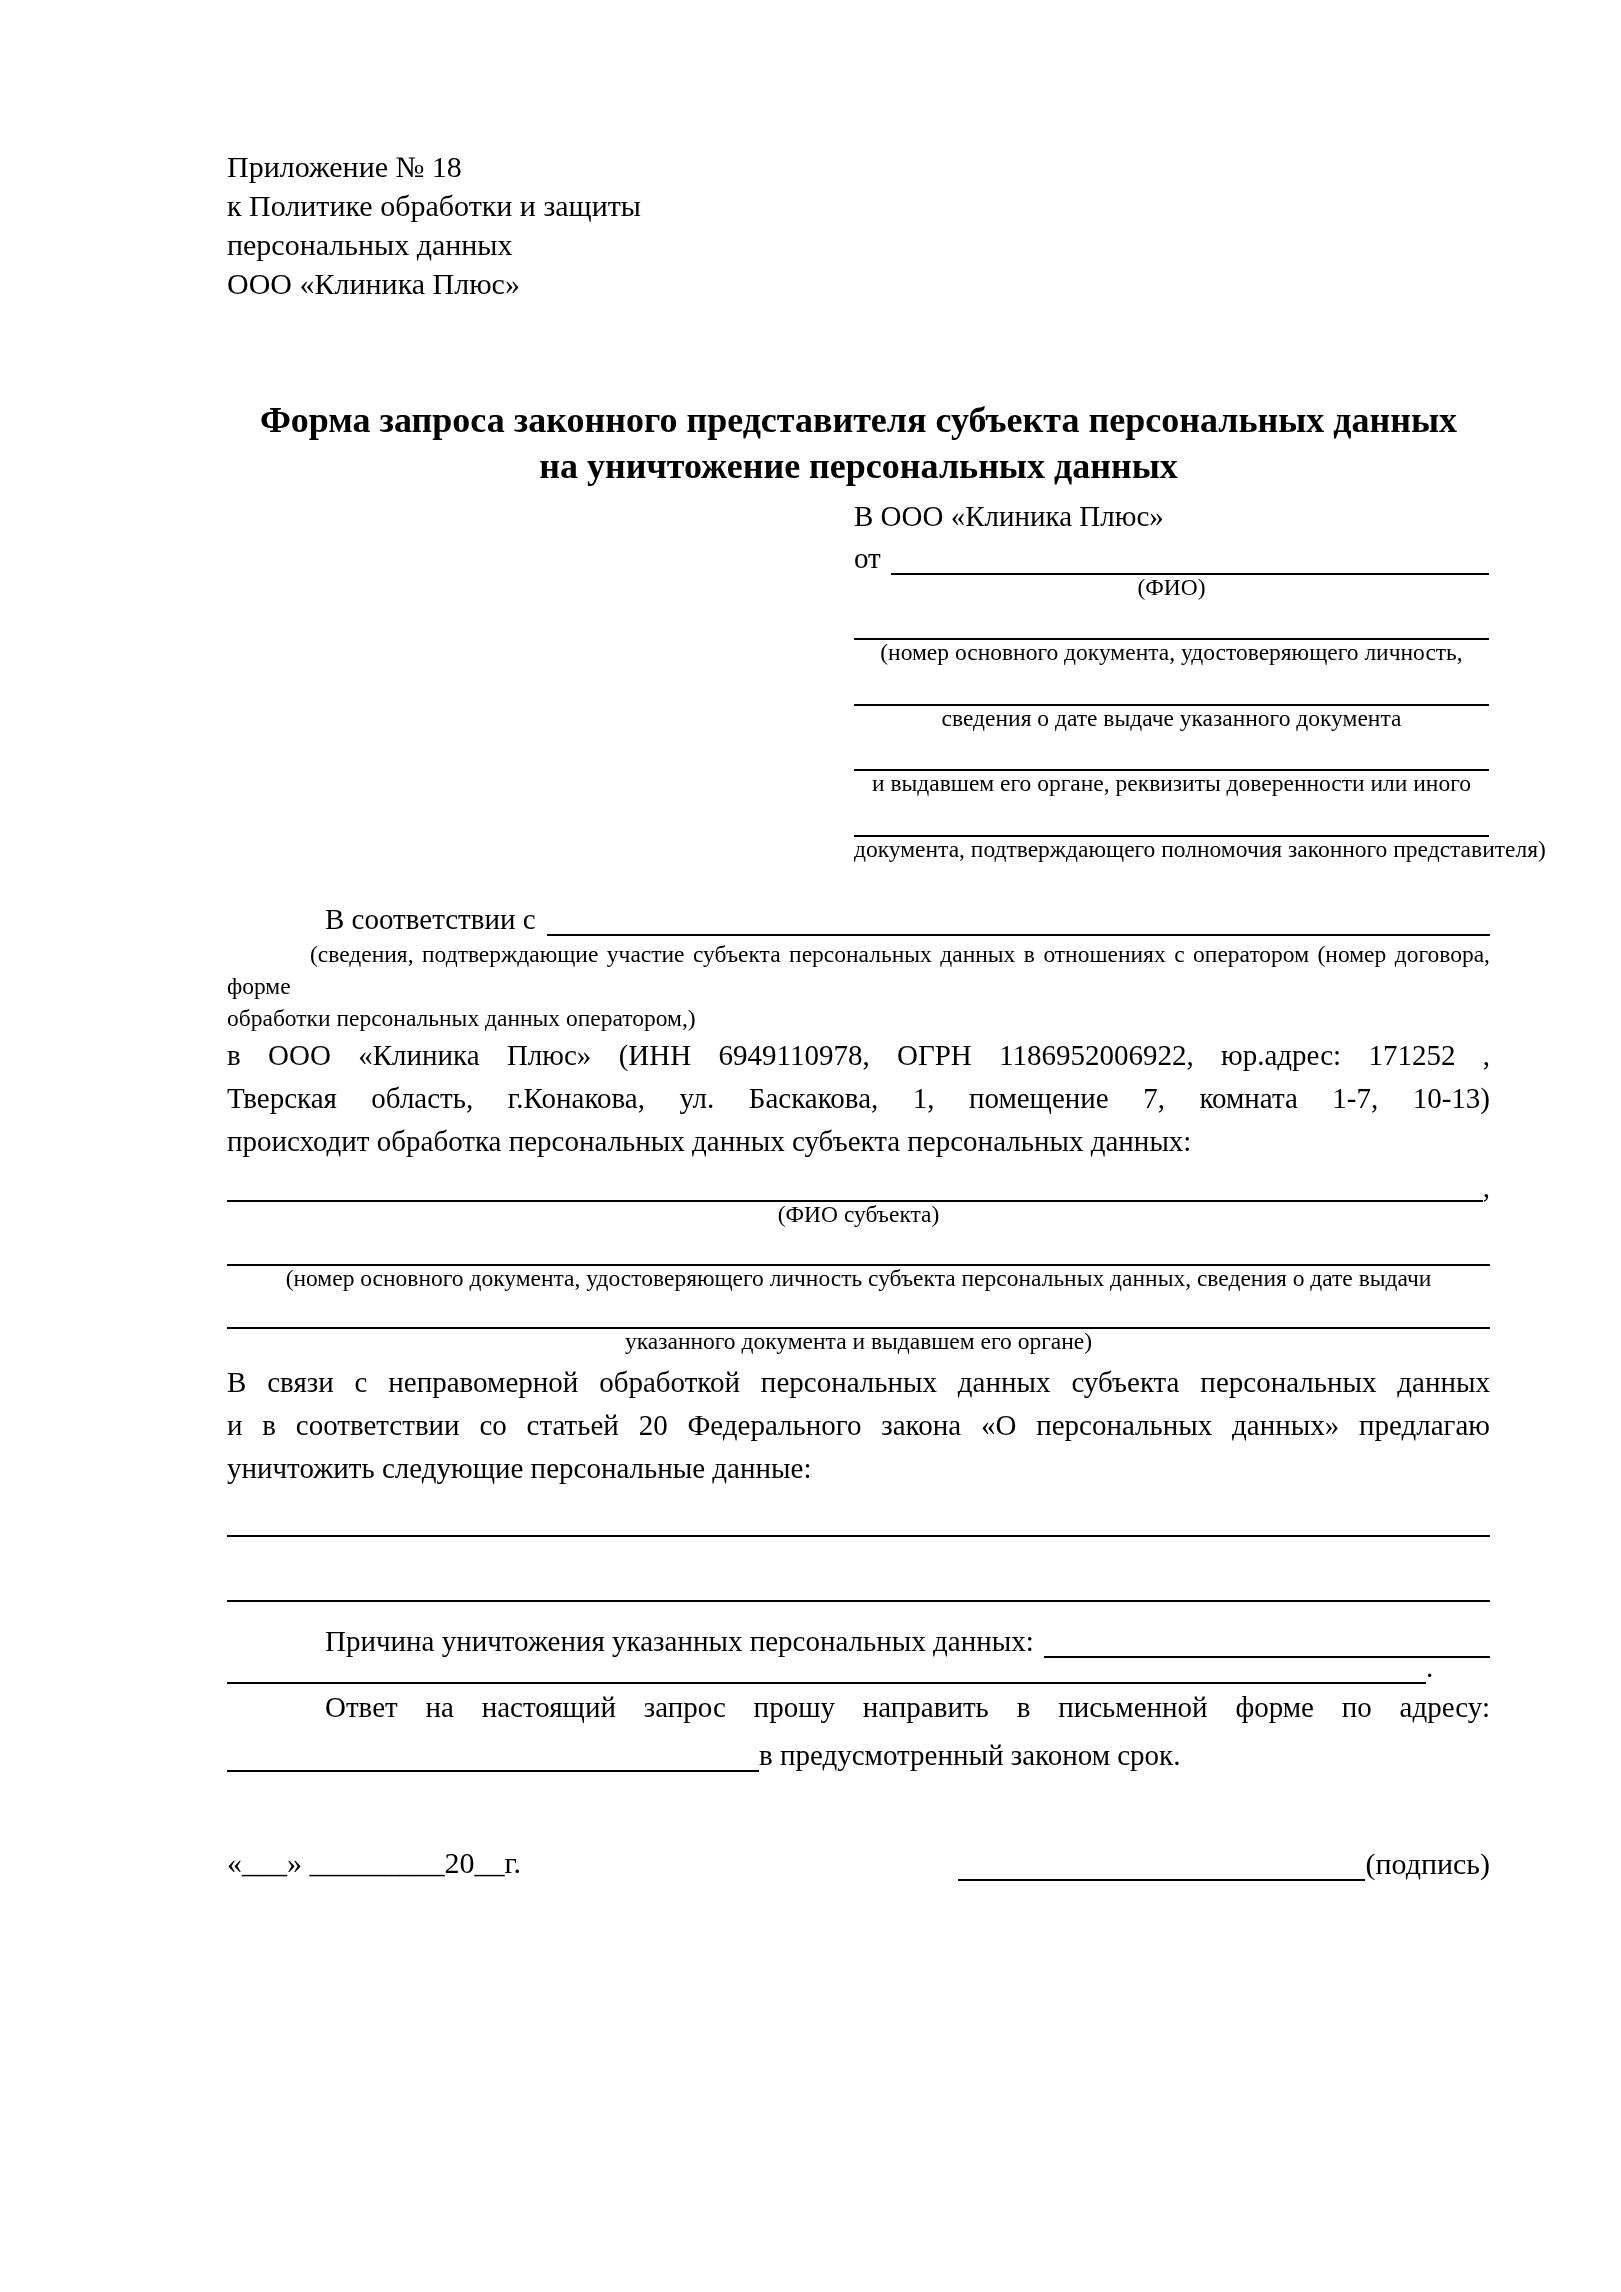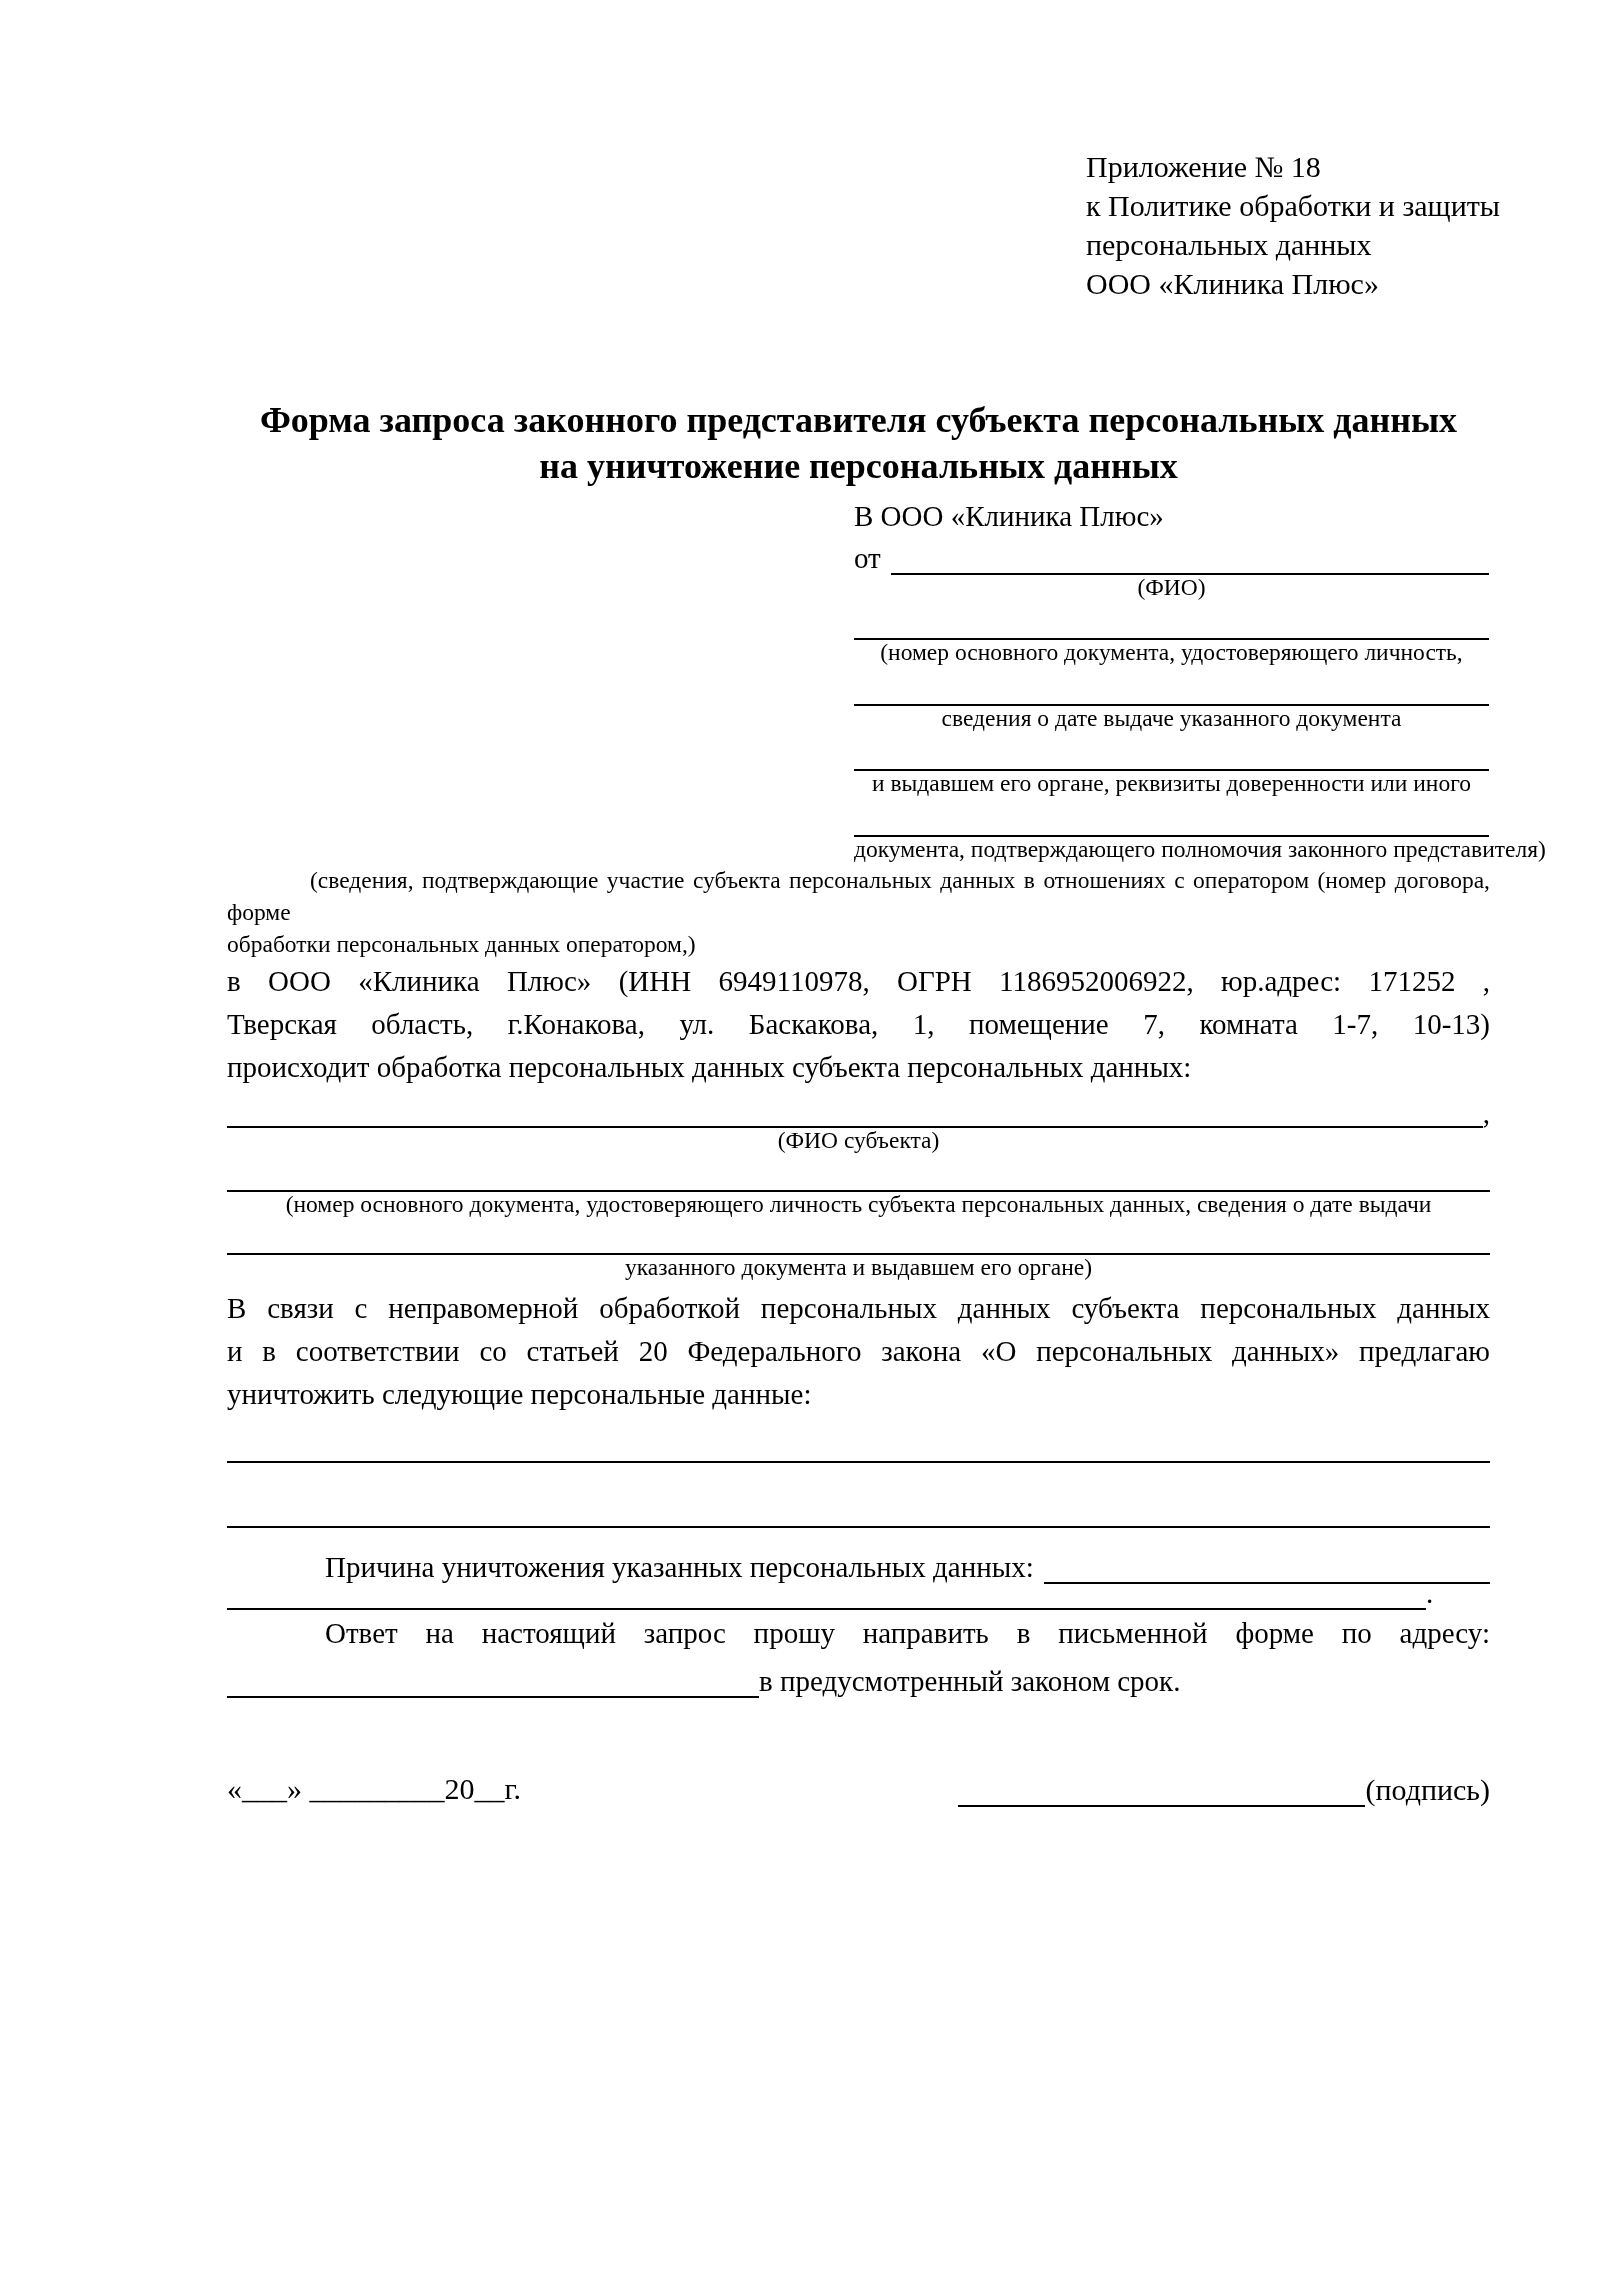--- a/index.html
+++ b/index.html
@@ -10,21 +10,20 @@
     margin: 0 auto;
     background: #ffffff;
     color: #000000;
     font-family: "Liberation Serif", "DejaVu Serif", serif;
     box-sizing: border-box;
     padding: 147px 131px 0 227px; 
     overflow: hidden;
   }
   
   .header-block {
-    margin-left: 859px;
     font-size: 30px;
     line-height: 39px;
     white-space: nowrap;
   }
   
   .doc-title {
     margin-top: 94px;
     text-align: center;
     font-weight: bold;
     font-size: 36px;
@@ -98,20 +97,24 @@
 
     <div class="field-rule"></div>
     <div class="cap">и выдавшем его органе, реквизиты доверенности или иного</div>
 
     <div class="field-rule"></div>
     <div class="cap">документа, подтверждающего полномочия законного представителя)</div>
   </div>
 
   <div class="bodytext">
 
+    <div class="according-row">
+      <span class="according-label">В соответствии с</span>
+      <span class="fill-line"></span>
+    </div>
 
     <div class="note">
       <div class="jline note-indent">(сведения, подтверждающие участие субъекта персональных данных в отношениях с оператором (номер договора, форме</div>
       <div class="lastline">обработки персональных данных оператором,)</div>
     </div>
 
     <div class="para">
       <div class="jline">в ООО «Клиника Плюс» (ИНН 6949110978, ОГРН 1186952006922, юр.адрес: 171252 ,</div>
       <div class="jline">Тверская область, г.Конакова, ул. Баскакова, 1, помещение 7, комната 1-7, 10-13)</div>
       <div class="lastline">происходит обработка персональных данных субъекта персональных данных:</div>

